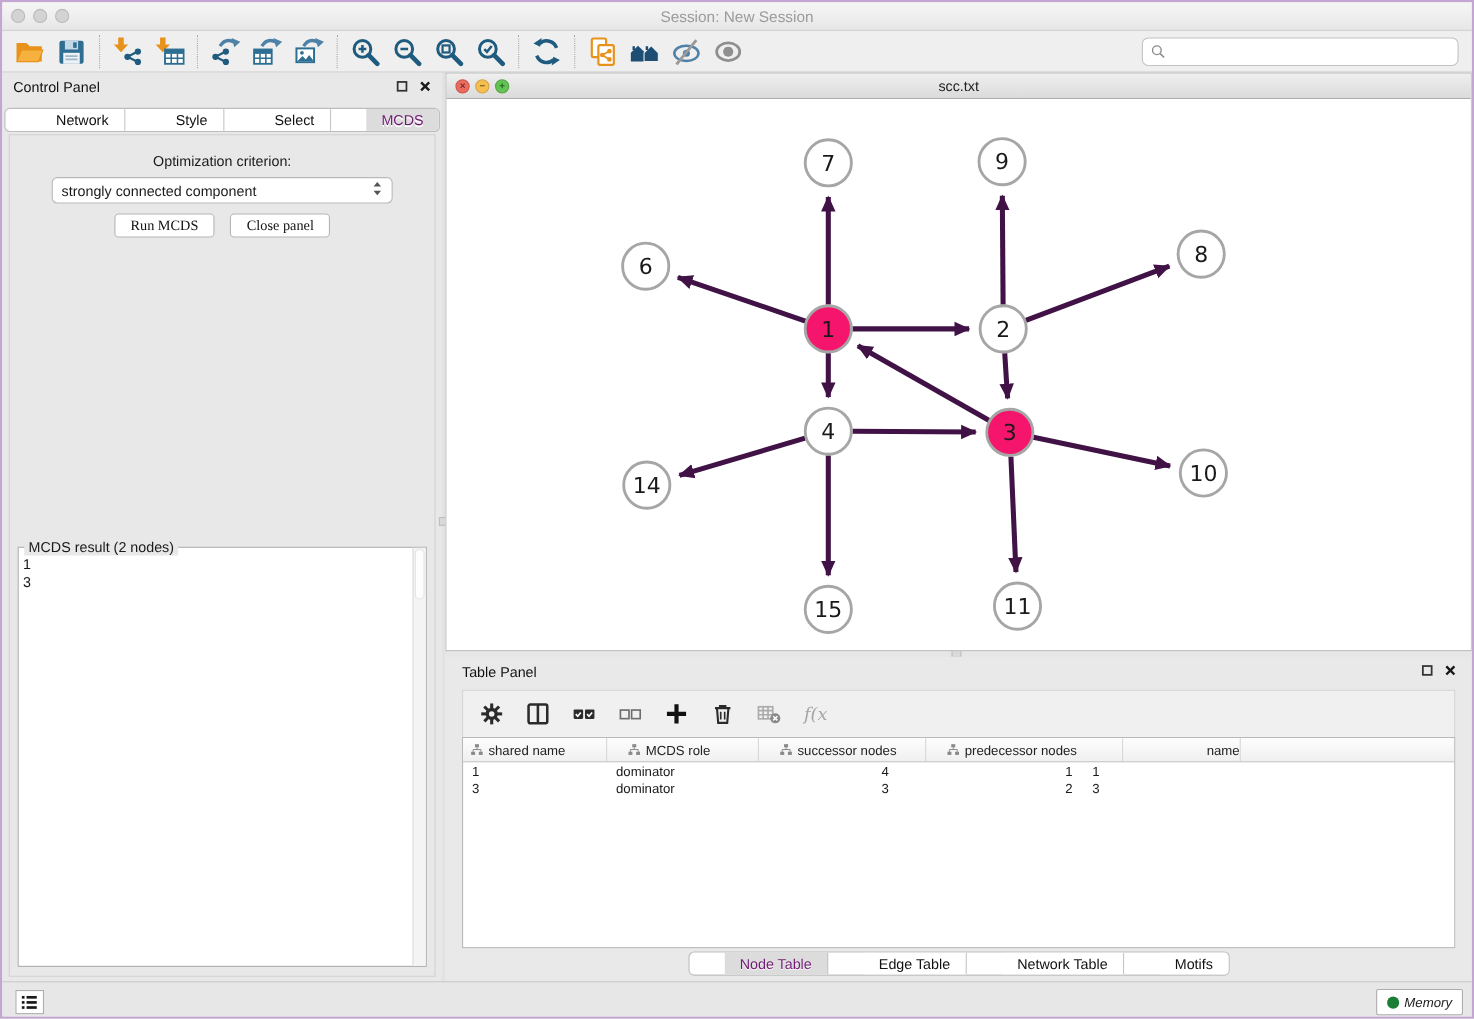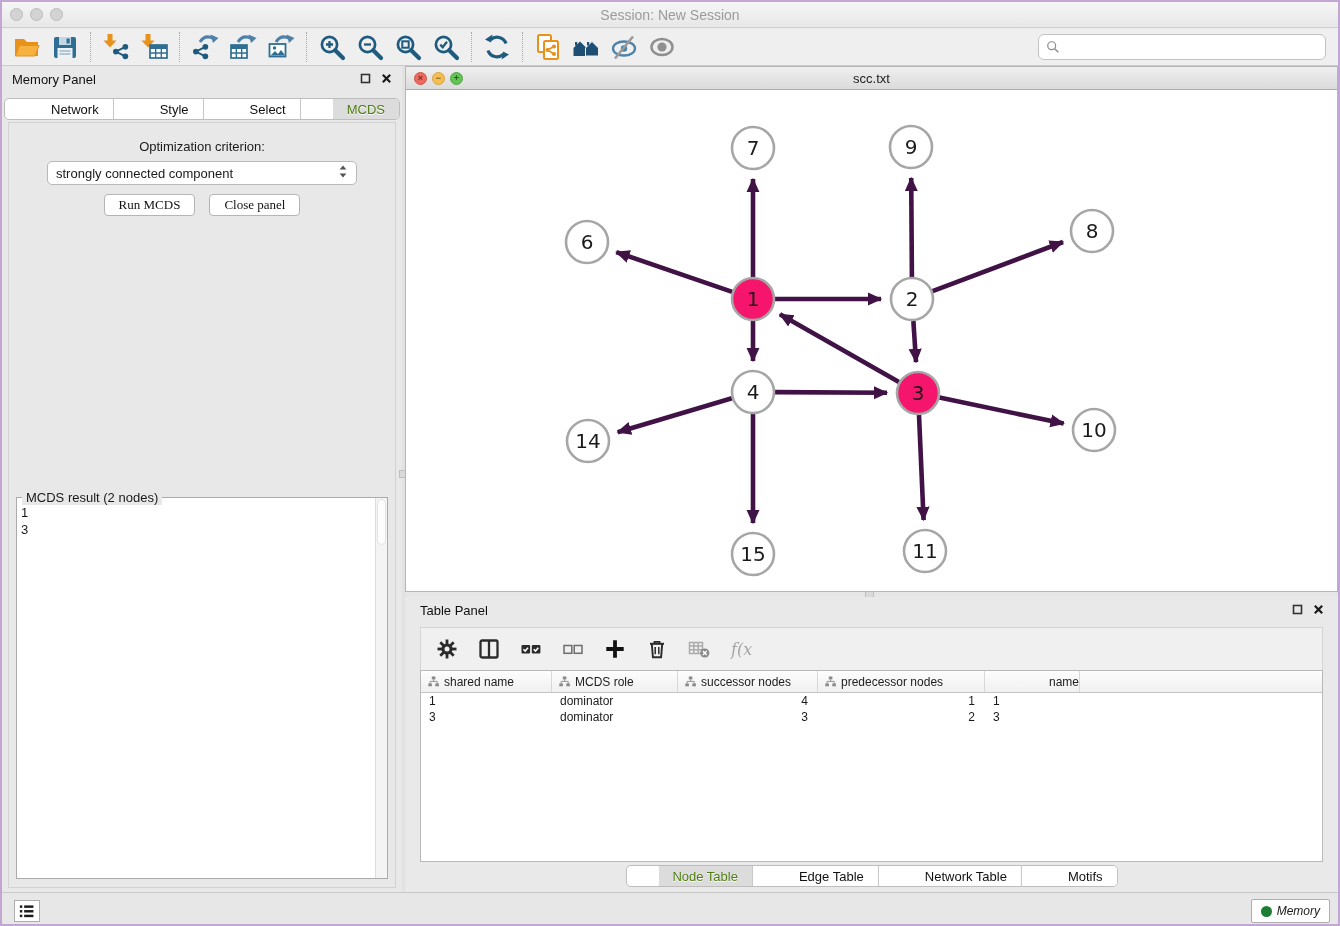--- a/index.html
+++ b/index.html
@@ -36,21 +36,21 @@
   
   #control-panel { position:absolute; left:0; top:64px; width:400px; height:826px; background:#E8E8E8; }
   .panel-header { position:relative; height:26px; }
   .panel-title { position:absolute; left:10px; top:6px; font-size:13px; color:#111; }
   .panel-ctrls { position:absolute; right:10px; top:7px; display:flex; gap:10px; align-items:center; }
   .panel-ctrls svg { width:11px; height:11px; }
   .seg-tabs { display:flex; border:1px solid #BDBDBD; border-radius:5px; overflow:hidden; background:#fff; height:22px; }
   #control-tabs { position:absolute; left:50%; transform:translateX(-50%); top:32px; }
   .seg-tab { padding:3px 14px; font-size:13px; background:#fff; border-right:1px solid #C6C6C6; color:#111; cursor:default; white-space:nowrap;margin-left:32px; }
   .seg-tab:last-child { border-right:none; }
-  .seg-tab.selected { background:#DCDCDC; color:#4d7c0f; text-shadow:0 1px 0 #fff; }
+  .seg-tab.selected { background:#DCDCDC; color:#701a75; text-shadow:0 1px 0 #fff; }
   #cp-content { position:absolute; left:6px; right:6px; top:56px; bottom:4px;
     border:1px solid #D2D2D2; background:#E8E8E8; }
   #opt-label { position:absolute; left:0; right:0; top:16px; text-align:center; font-size:13px; }
   #criterion-select { position:absolute; left:38px; top:38px; width:310px; height:24px; background:#fff;
     border:1px solid #B9B9B9; border-radius:5px; display:flex; align-items:center; padding:0 8px; }
   #criterion-value { flex:1; font-size:13px; }
   #criterion-stepper svg { width:10px; height:15px; }
   .cp-buttons { position:absolute; left:0; right:0; top:71px; display:flex; justify-content:center; gap:14px;font-family:Liberation Serif, serif; }
   .push-btn { background:#fff; border:1px solid #B5B5B5; border-radius:4px; height:22px;
     padding:0 14px; font-size:13px; font-family:inherit; color:#111; }
@@ -78,21 +78,21 @@
   #graph-canvas { position:absolute; left:0; top:23px; right:0; bottom:0; background:#fff; }
   #graph-svg { width:100%; height:100%; }
   
   #table-panel { position:absolute; left:403px; top:595px; width:933px; height:295px; background:#E9E9E9; }
   #tp-toolbar { position:absolute; left:15px; top:30px; height:44px; right:15px;
     background:#F0F0F0; border:1px solid #D5D5D5; display:flex; align-items:center; gap:18px; padding-left:14px; }
   #tp-toolbar .icon-btn { width:24px; height:24px; }
   #tp-toolbar .icon-btn svg { width:22px; height:22px; }
   #data-table { position:absolute; left:15px; right:15px; top:73px; bottom:30px;
     background:#fff; border:1px solid #B9B9B9; overflow:hidden; }
-  .tbl-head { display:flex; height:22px; background:linear-gradient(#FDFDFD,#F0F0F0); border-bottom:1px solid #C4C4C4; }
+  .tbl-head { display:flex; height:22px; background:linear-gradient(#FDFDFD,#F0F0F0); border-bottom:1px solid #C4C4C4;gap:12px; }
   .th { display:flex; align-items:center; gap:5px; padding-left:7px; font-size:12px; color:#222;
     border-right:1px solid #D8D8D8; }
   .th.center { justify-content:flex-end; padding-left:0; }
   .th svg { width:11px; height:11px; }
   .tbl-row { display:flex; height:16px; font-size:12px; }
   .td { padding:1px 8px 0 8px; overflow:hidden; white-space:nowrap; }
   .td.right { text-align:right; padding-right:10px; }
   #table-tabs { position:absolute; left:50%; transform:translateX(-50%); bottom:5px; }
   
   #status-bar { position:absolute; left:0; right:0; top:890px; height:34px;
@@ -283,21 +283,21 @@
     <svg viewBox="0 0 16 16">
       <circle cx="6.5" cy="6.5" r="4.5" fill="none" stroke="#8A8A8A" stroke-width="1.4"></circle>
       <line x1="10" y1="10" x2="14" y2="14" stroke="#8A8A8A" stroke-width="1.6"></line>
     </svg>
     <input id="search-input" placeholder="" style="">
   </div>
 </div>
 
 <div id="control-panel">
   <div class="panel-header">
-    <span class="panel-title">Memory Panel</span>
+    <span class="panel-title">Control Panel</span>
     <span class="panel-ctrls">
       <svg viewBox="0 0 11 11">
           <rect x="1.5" y="1.5" width="8" height="8" fill="none" stroke="#333" stroke-width="1.6"></rect>
         </svg>
       <svg viewBox="0 0 12 12">
           <path d="M2 2l8 8M10 2l-8 8" stroke="#1a1a1a" stroke-width="2.4"></path>
         </svg>
     </span>
   </div>
   <div id="control-tabs" class="seg-tabs">

